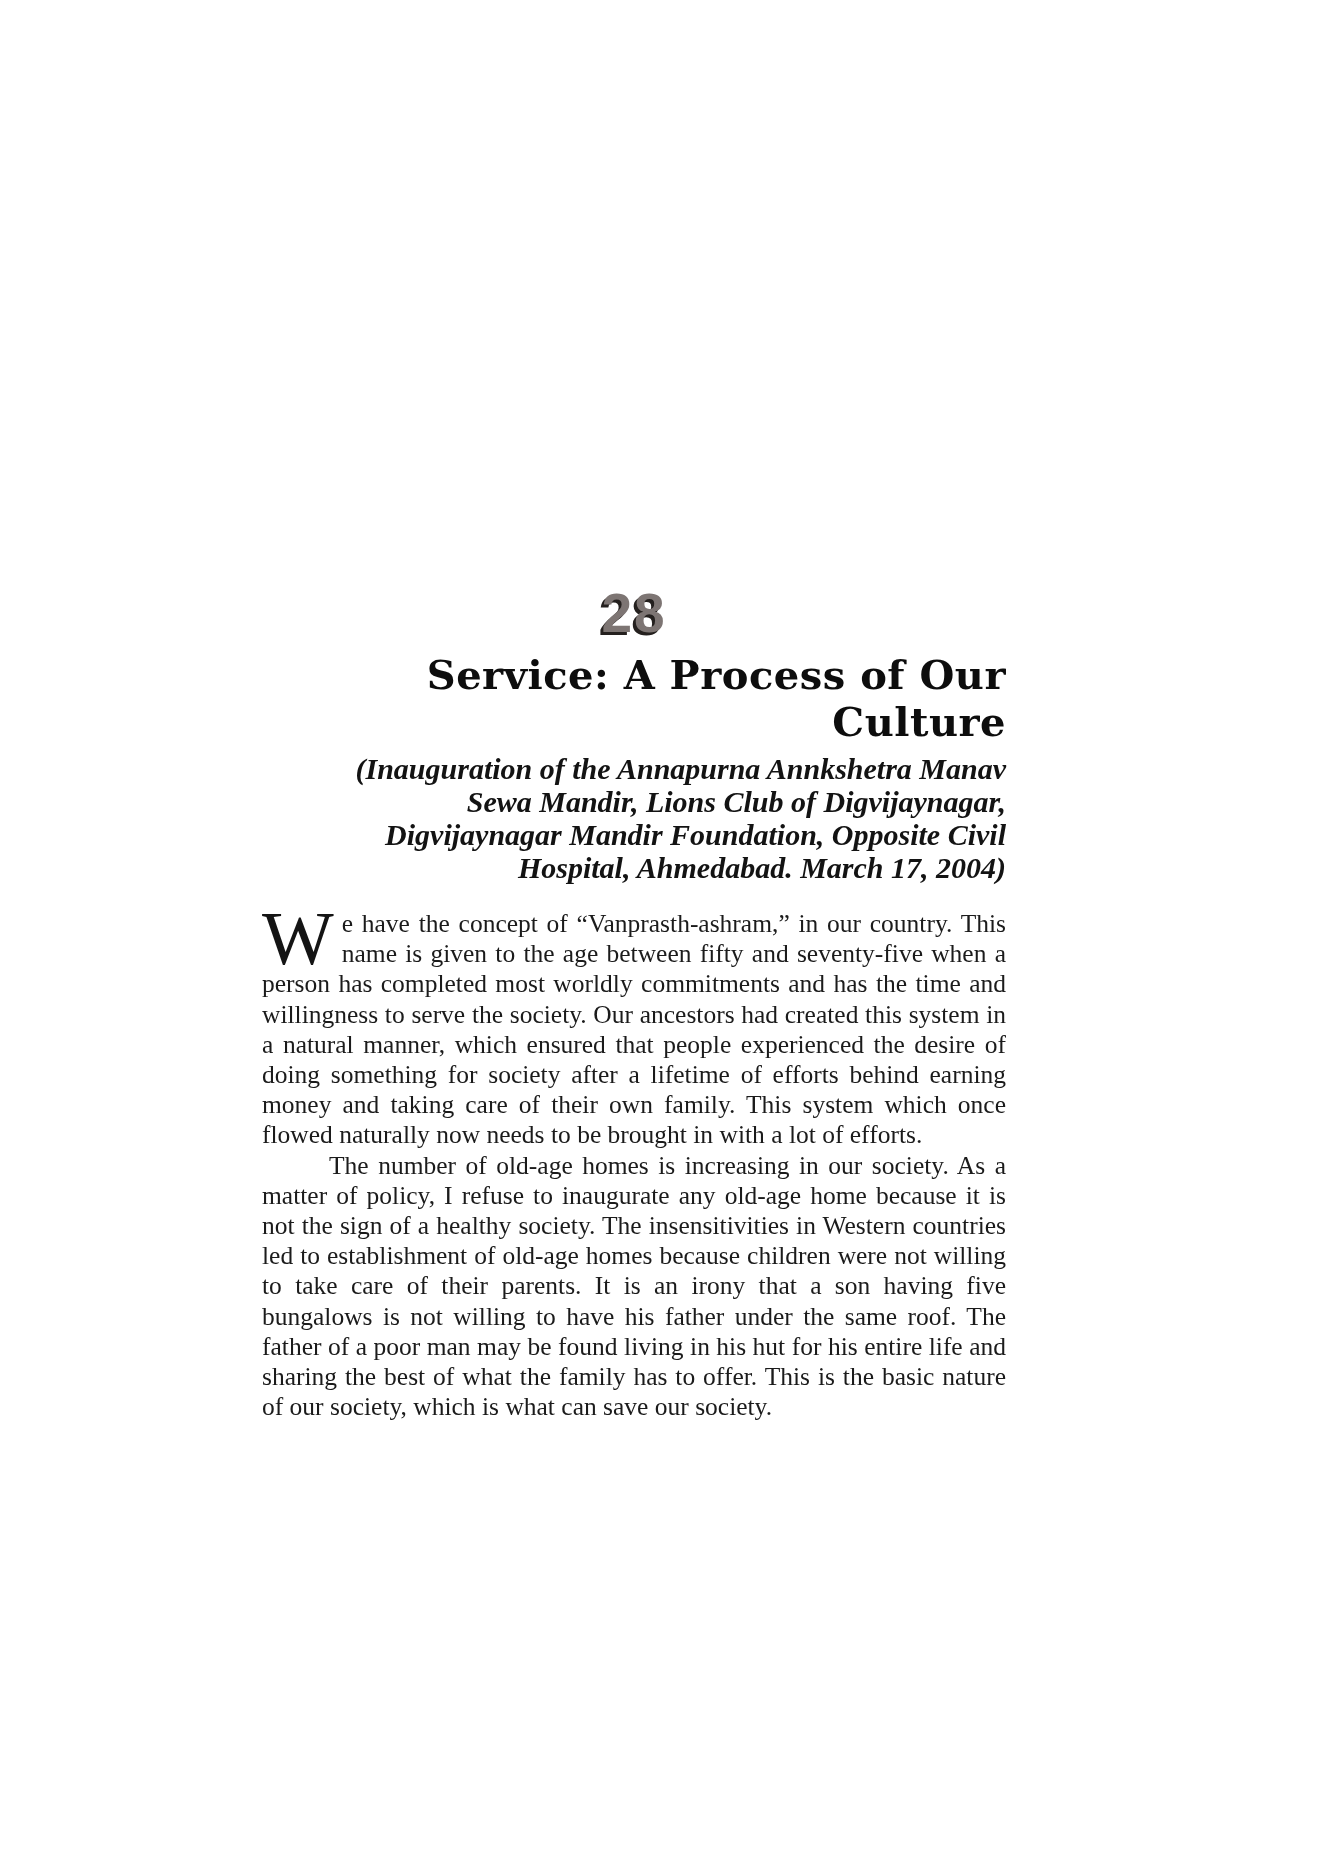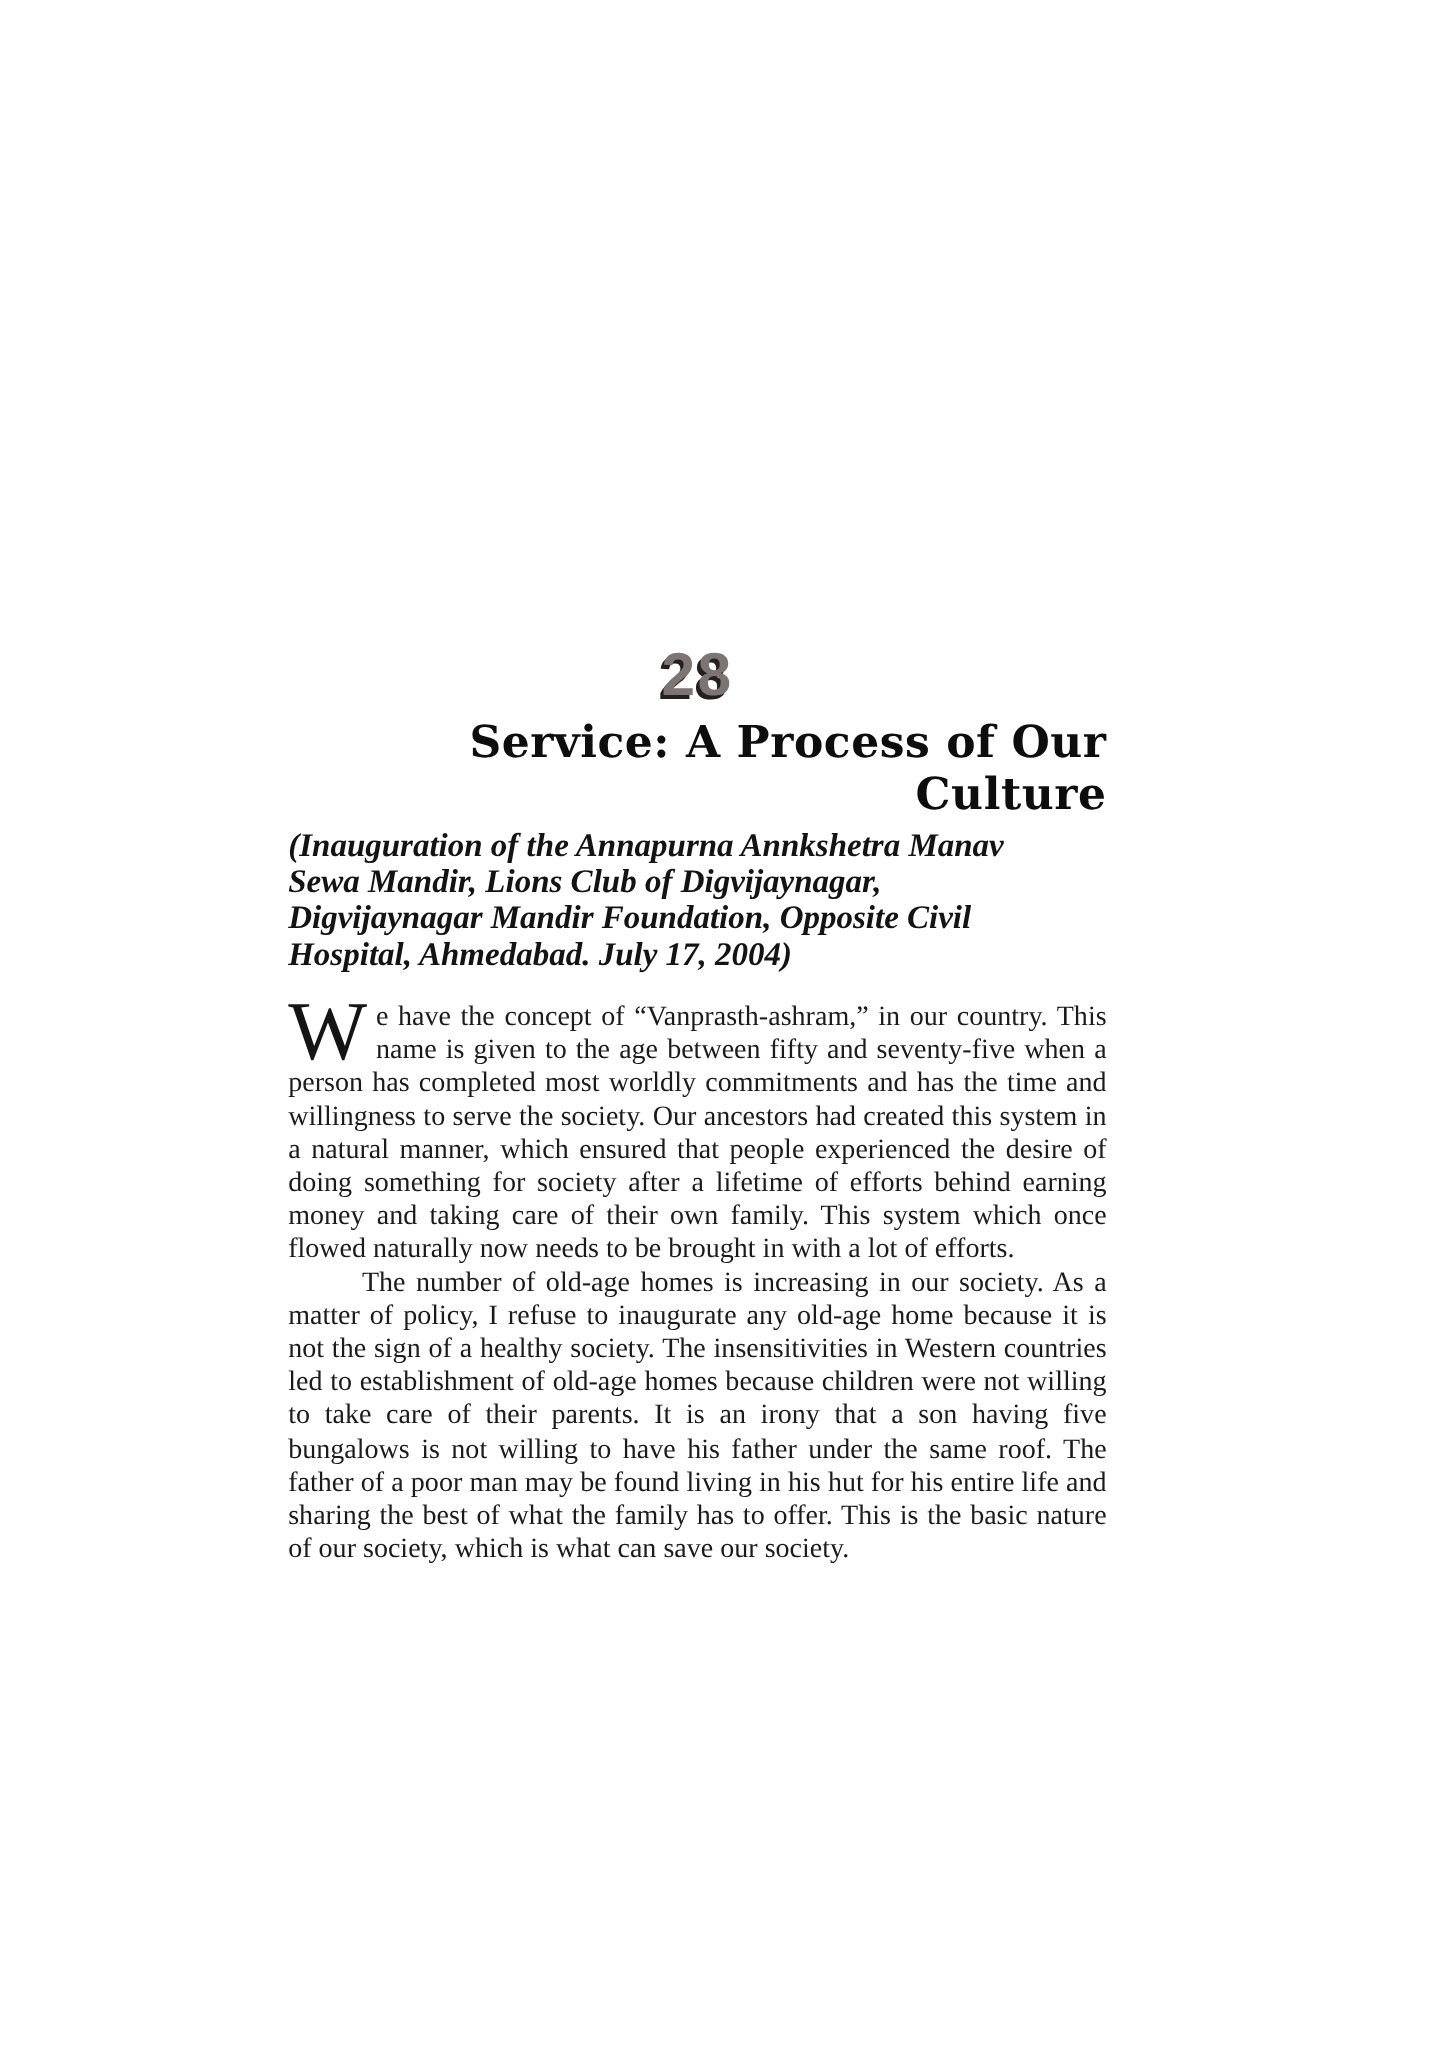--- a/index.html
+++ b/index.html
@@ -35,21 +35,21 @@
     text-align: right;
     font-family: "DejaVu Serif", "Liberation Serif", serif;
     font-weight: bold;
     font-size: 40px;
     line-height: 47px;
     color: #0d0d0d;
     letter-spacing: 0.5px;
   }
   .chapter-subtitle {
     margin-top: 7px;
-    text-align: left;
+    text-align: right;
     font-family: "Liberation Serif", serif;
     font-style: italic;
     font-weight: bold;
     font-size: 30px;
     line-height: 33px;
     color: #131313;
   }
   .body-text {
     margin-top: 25px;
     font-size: 25.5px;
@@ -79,21 +79,21 @@
   <div class="content">
 
     <div class="chapter-number" style="color: rgb(125, 117, 115); text-shadow: rgb(36, 32, 30) -3px 3px 0px;">28</div>
 
     <h1 class="chapter-title">Service: A Process of Our Culture</h1>
 
     <div class="chapter-subtitle">
       <div>(Inauguration of the Annapurna Annkshetra Manav</div>
       <div>Sewa Mandir, Lions Club of Digvijaynagar,</div>
       <div>Digvijaynagar Mandir Foundation, Opposite Civil</div>
-      <div>Hospital, Ahmedabad. July 17, 2004)</div>
+      <div>Hospital, Ahmedabad. March 17, 2004)</div>
     </div>
 
     <div class="body-text">
       <p><span class="dropcap">W</span><span>e have the concept of “Vanprasth-ashram,” in our country. This name is given to the age between fifty and seventy-five when a person has completed most worldly commitments and has the time and willingness to serve the society. Our ancestors had created this system in a natural manner, which ensured that people experienced the desire of doing something for society after a lifetime of efforts behind earning money and taking care of their own family. This system which once flowed naturally now needs to be brought in with a lot of efforts.</span></p>
 
       <p class="indented"><span>The number of old-age homes is increasing in our society. As a matter of policy, I refuse to inaugurate any old-age home because it is not the sign of a healthy society. The insensitivities in Western countries led to establishment of old-age homes because children were not willing to take care of their parents. It is an irony that a son having five bungalows is not willing to have his father under the same roof. The father of a poor man may be found living in his hut for his entire life and sharing the best of what the family has to offer. This is the basic nature of our society, which is what can save our society.</span></p>
 
     </div>
 
   </div>

